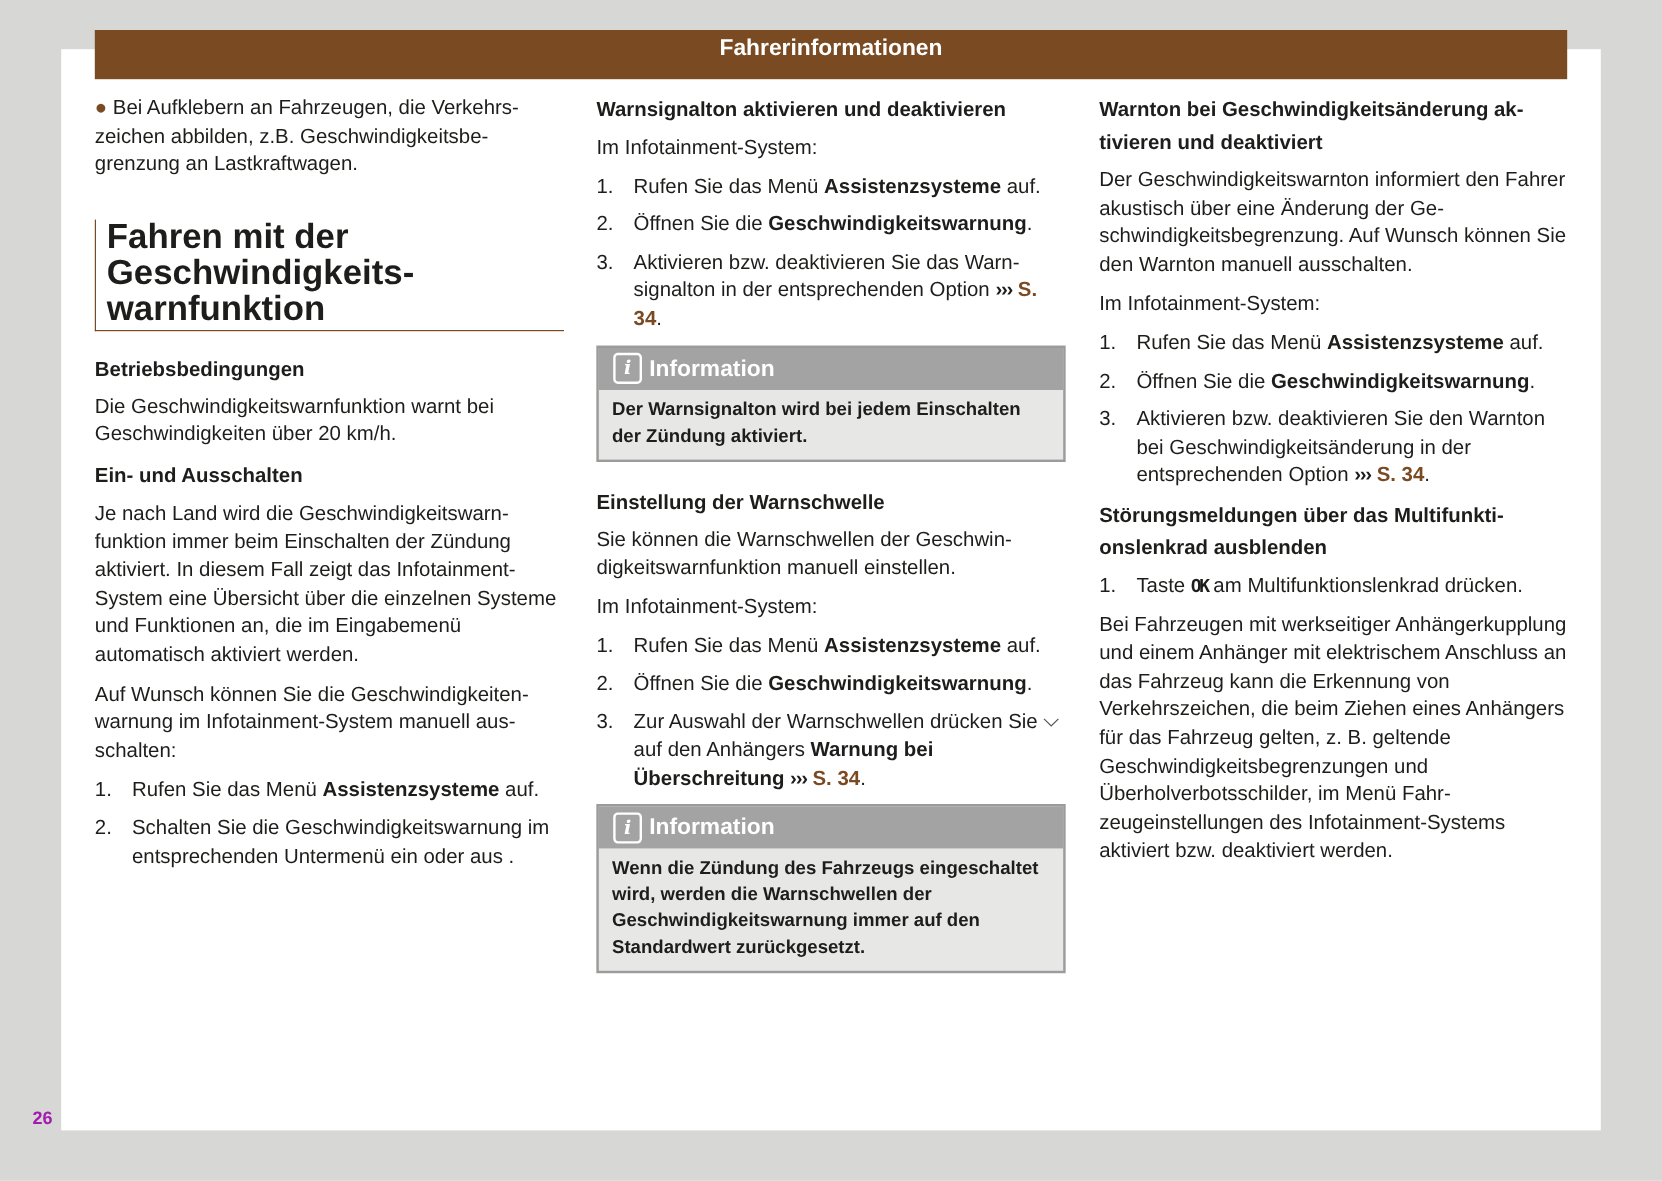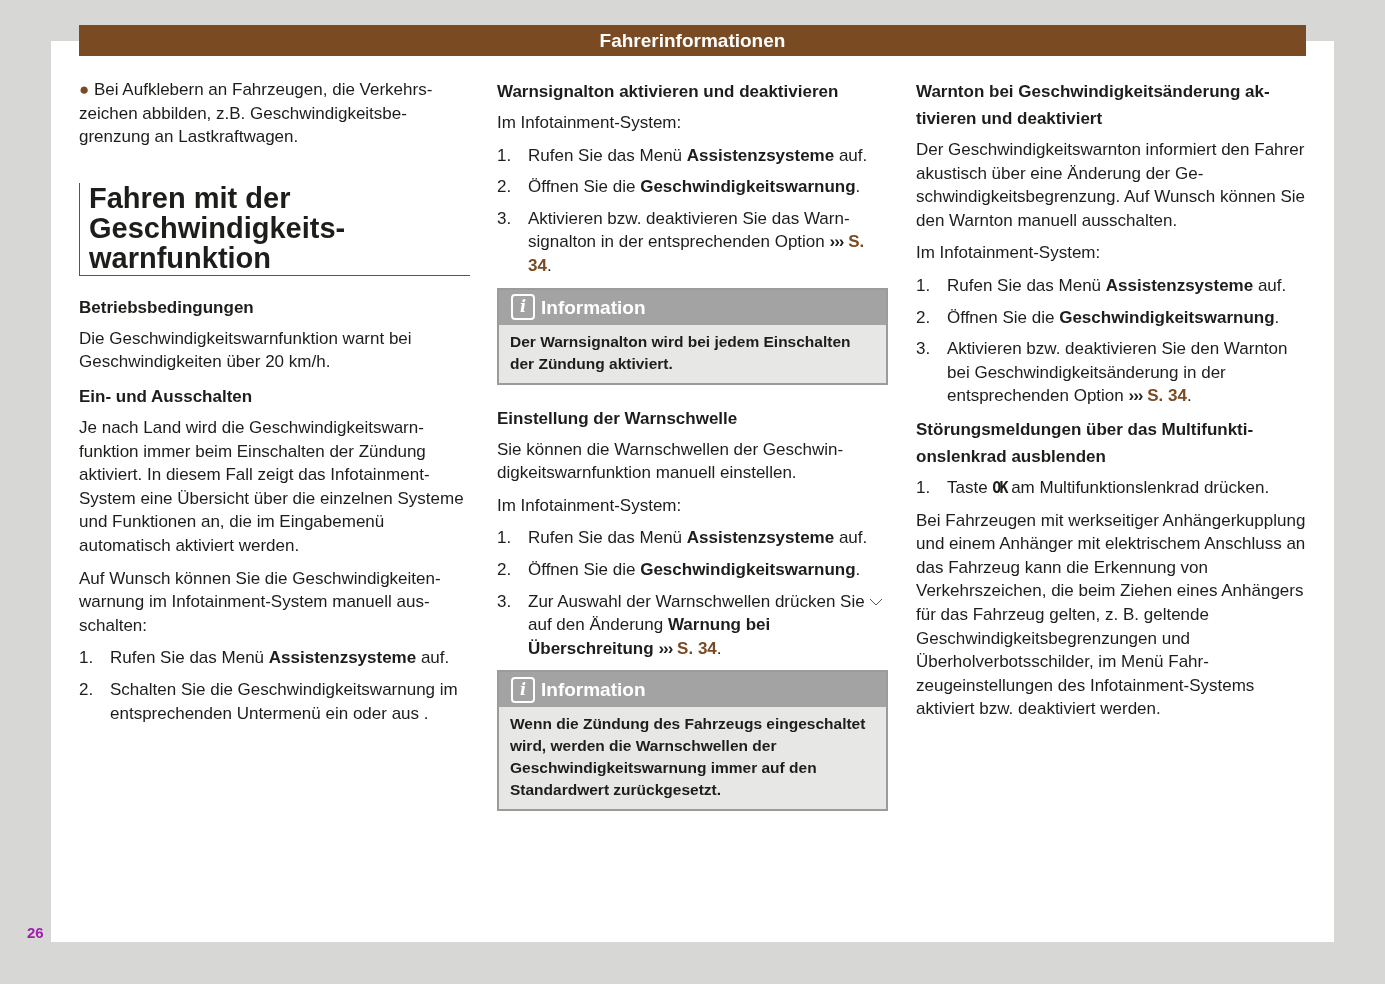--- a/index.html
+++ b/index.html
@@ -4,21 +4,21 @@
 <style>
   html, body { margin: 0; padding: 0; }
   body {
     width: 1385px; height: 984px; background: #d7d7d5; position: relative; overflow: hidden;
     font-family: "Liberation Sans", sans-serif; color: #1d1d1b;
   }
   .page {
     position: absolute; left: 51px; top: 41px; width: 1283px; height: 901px; background: #ffffff;
   }
   .banner {
-    position: absolute; left: 79px; top: 25px; width: 1227px; height: 31px; background: #7a4a23;
+    position: absolute; left: 79px; top: 25px; width: 1227px; height: 41px; background: #7a4a23;
     color: #ffffff; font-weight: bold; font-size: 19px; text-align: center; line-height: 31px;
   }
   .page-number {
     position: absolute; left: 27px; top: 924px; font-weight: bold; font-size: 15px; color: #a21caf;
   }
   .col { position: absolute; top: 78px; width: 391px; font-size: 17px; line-height: 23.6px; }
   .col1 { left: 79px; }
   .col2 { left: 497px; }
   .col3 { left: 916px; }
   p { margin: 0 0 9px 0; }
@@ -92,21 +92,21 @@
   </div>
 
   <div class="h3">Einstellung der Warnschwelle</div>
   <p>Sie können die Warnschwellen der Geschwin­digkeitswarnfunktion manuell einstellen.</p>
   <p>Im Infotainment-System:</p>
   <ol>
     <li><span class="num">1.</span><span>Rufen Sie das Menü </span><b>Assistenzsysteme</b><span> auf.</span></li>
     <li><span class="num">2.</span><span>Öffnen Sie die </span><b>Geschwindigkeitswarnung</b><span>.</span></li>
     <li><span class="num">3.</span><span>Zur Auswahl der Warnschwellen drücken Sie</span> <svg class="chev" viewBox="0 0 14 8">
           <polyline points="1,1 7,7 13,1" fill="none" stroke="#555" stroke-width="1"></polyline>
-        </svg><span> auf den Änderung </span><b>Warnung bei Überschreitung</b> <span class="ref"><span class="arrows">›››</span> <span>S. 34</span></span><span>.</span></li>
+        </svg><span> auf den Anhängers </span><b>Warnung bei Überschreitung</b> <span class="ref"><span class="arrows">›››</span> <span>S. 34</span></span><span>.</span></li>
   </ol>
 
   <div class="infobox">
     <div class="head">
         <span class="info-icon">i</span>
         <span>Information</span>
       </div>
     <div class="body">Wenn die Zündung des Fahrzeugs einge­schaltet wird, werden die Warnschwellen der Geschwindigkeitswarnung immer auf den Standardwert zurückgesetzt.</div>
   </div>
 </div>

